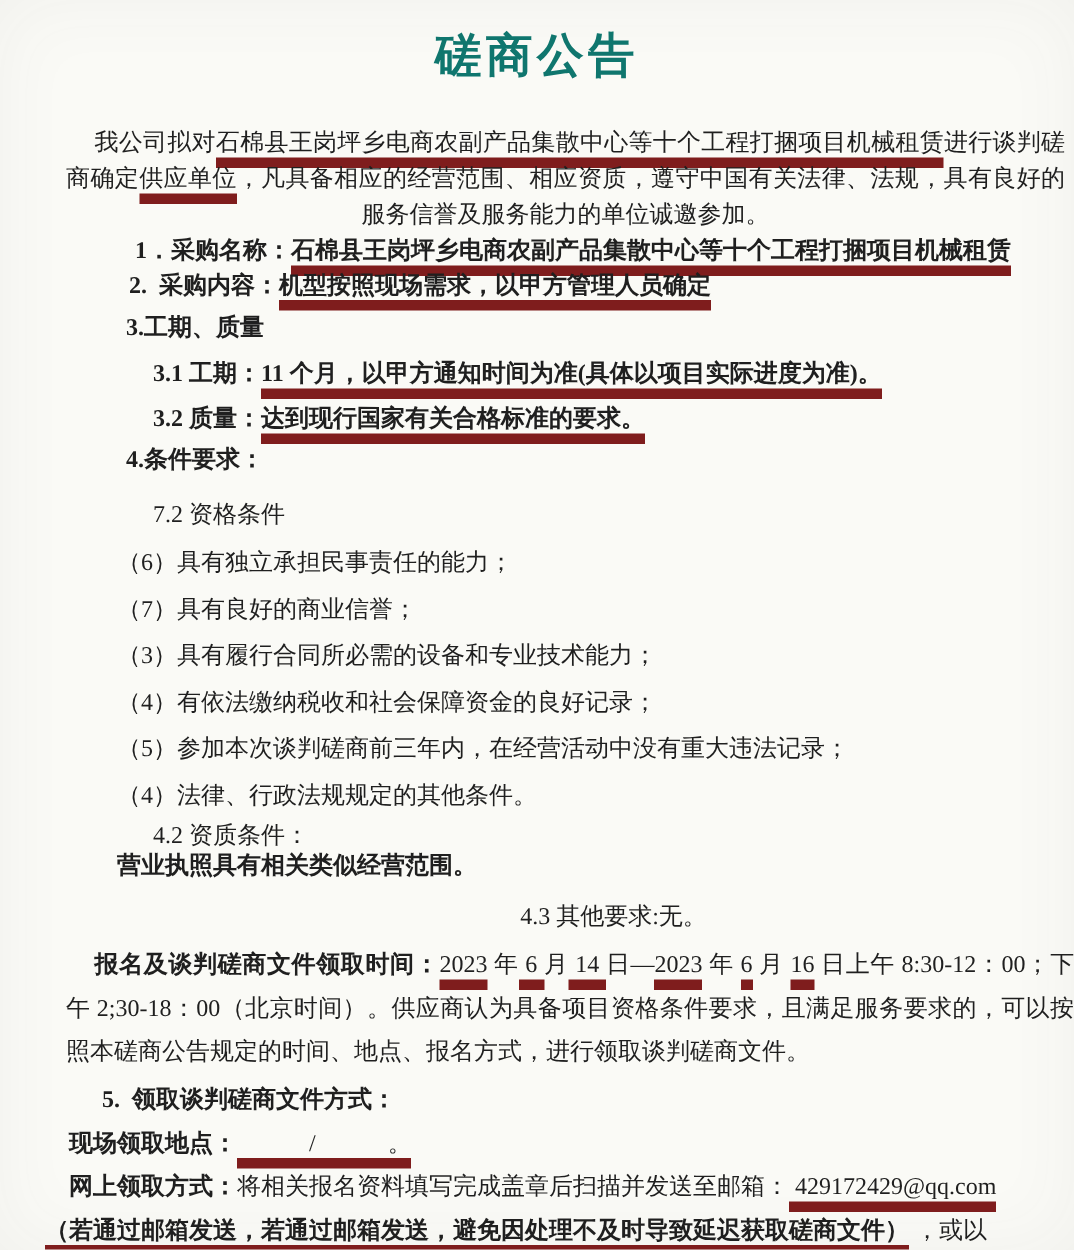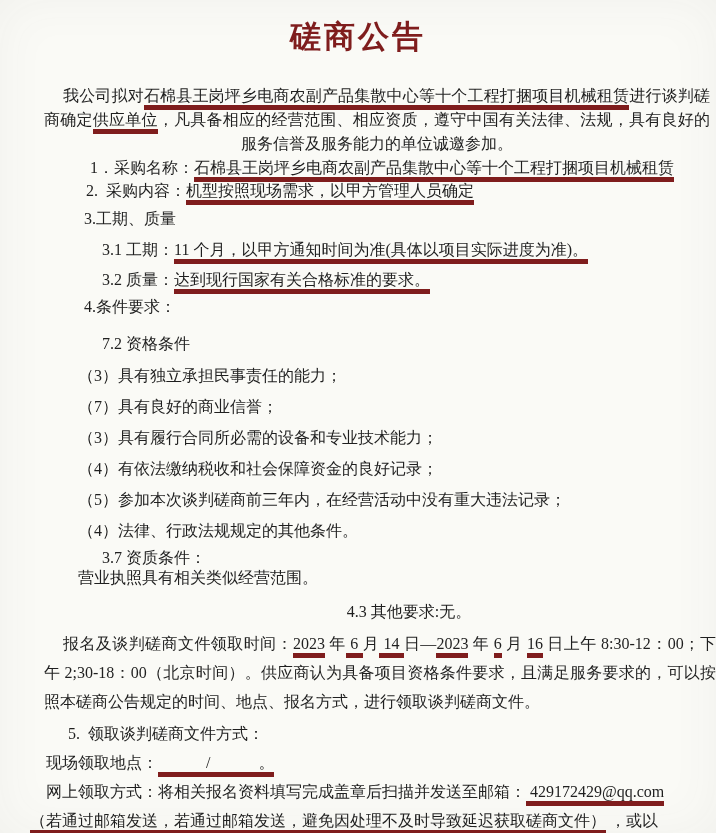--- a/index.html
+++ b/index.html
@@ -3,23 +3,23 @@
 <meta charset="utf-8">
 <style>
   html,body{margin:0;padding:0;}
   body{
     width:716px;height:833px;overflow:hidden;
     background:#fafaf6;
     box-shadow:inset 0 0 50px rgba(80,80,70,0.05);
     font-family:"Liberation Serif","DejaVu Serif",serif;
     color:#1f1f1f;font-size:16px;
   }
-  .b{font-weight:400;}
-  .u{border-bottom:5px solid #7f1d1d;padding-bottom:1px;}
-  .title{margin:16px 12px 0;text-align:center;font-size:31px;font-weight:700;line-height:42px;letter-spacing:3px;color:#7f1d1d;}
+  .b{font-weight:700;}
+  .u{border-bottom:7px solid #7f1d1d;padding-bottom:1px;}
+  .title{margin:16px 12px 0;text-align:center;font-size:31px;font-weight:700;line-height:42px;letter-spacing:3px;color:#0f766e;}
   .intro{margin:26px 6px 0 44px;width:666px;line-height:24px;text-align:justify;text-align-last:center;text-indent:19px;}
   .item1{margin:0 0 0 90px;line-height:23px;}
   .item2{margin:0 0 0 86px;line-height:23px;}
   .sec3{margin:5px 0 0 84px;line-height:24px;}
   .s31{margin:7px 0 0 102px;line-height:24px;}
   .s32{margin:6px 12px 0 102px;line-height:24px;}
   .sec4{margin:3px 0 0 84px;line-height:24px;}
   .s41{margin:13px 0 0 102px;line-height:24px;}
   .cond{margin:8px 0 0 78px;line-height:23px;}
   .s42{margin:6px 0 0 102px;line-height:20px;}
@@ -47,28 +47,28 @@
   <div class="sec3 b">3.工期、质量</div>
 
   <div class="s31"><span class="b">3.1 工期：</span><span class="b u">11 个月，以甲方通知时间为准(具体以项目实际进度为准)。</span></div>
 
   <div class="s32"><span class="b">3.2 质量：</span><span class="b u">达到现行国家有关合格标准的要求。</span></div>
 
   <div class="sec4 b">4.条件要求：</div>
 
   <div class="s41">7.2 资格条件</div>
 
-  <div class="cond">（3）具有独立承担民事责任的能力；</div>
+  <div class="cond">（6）具有独立承担民事责任的能力；</div>
   <div class="cond">（7）具有良好的商业信誉；</div>
   <div class="cond">（3）具有履行合同所必需的设备和专业技术能力；</div>
   <div class="cond">（4）有依法缴纳税收和社会保障资金的良好记录；</div>
   <div class="cond">（5）参加本次谈判磋商前三年内，在经营活动中没有重大违法记录；</div>
   <div class="cond">（4）法律、行政法规规定的其他条件。</div>
 
-  <div class="s42">3.7 资质条件：</div>
+  <div class="s42">4.2 资质条件：</div>
   <div class="s42v b">营业执照具有相关类似经营范围。</div>
 
   <div class="s43">4.3 其他要求:无。</div>
 
   <p class="sched"><span class="b">报名及谈判磋商文件领取时间：</span><span class="u">2023</span><span> 年</span><span class="u">&nbsp;6&nbsp;</span><span>月</span><span class="u">&nbsp;14&nbsp;</span><span>日—</span><span class="u">2023</span><span> 年 </span><span class="u">6</span><span> 月 </span><span class="u">16</span><span> 日上午 8:30-12：00；下午 2;30-18：00（北京时间）。供应商认为具备项目资格条件要求，且满足服务要求的，可以按照本磋商公告规定的时间、地点、报名方式，进行领取谈判磋商文件。</span></p>
 
   <div class="sec5 b">5. 领取谈判磋商文件方式：</div>
 
   <div class="onsite"><span class="b">现场领取地点：</span><span class="u">　　　/　　　。</span></div>
 

